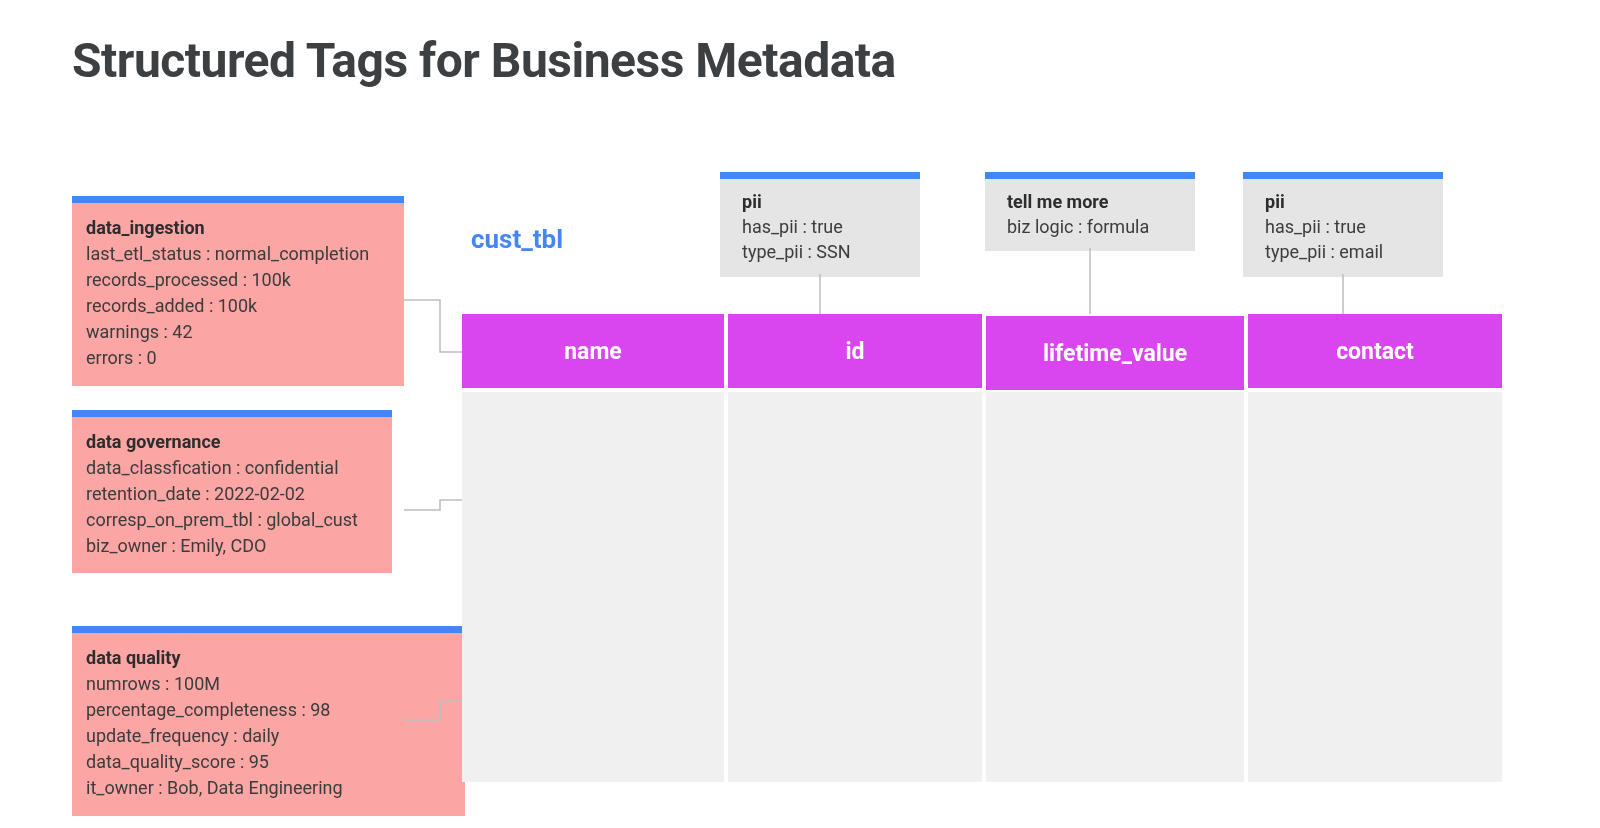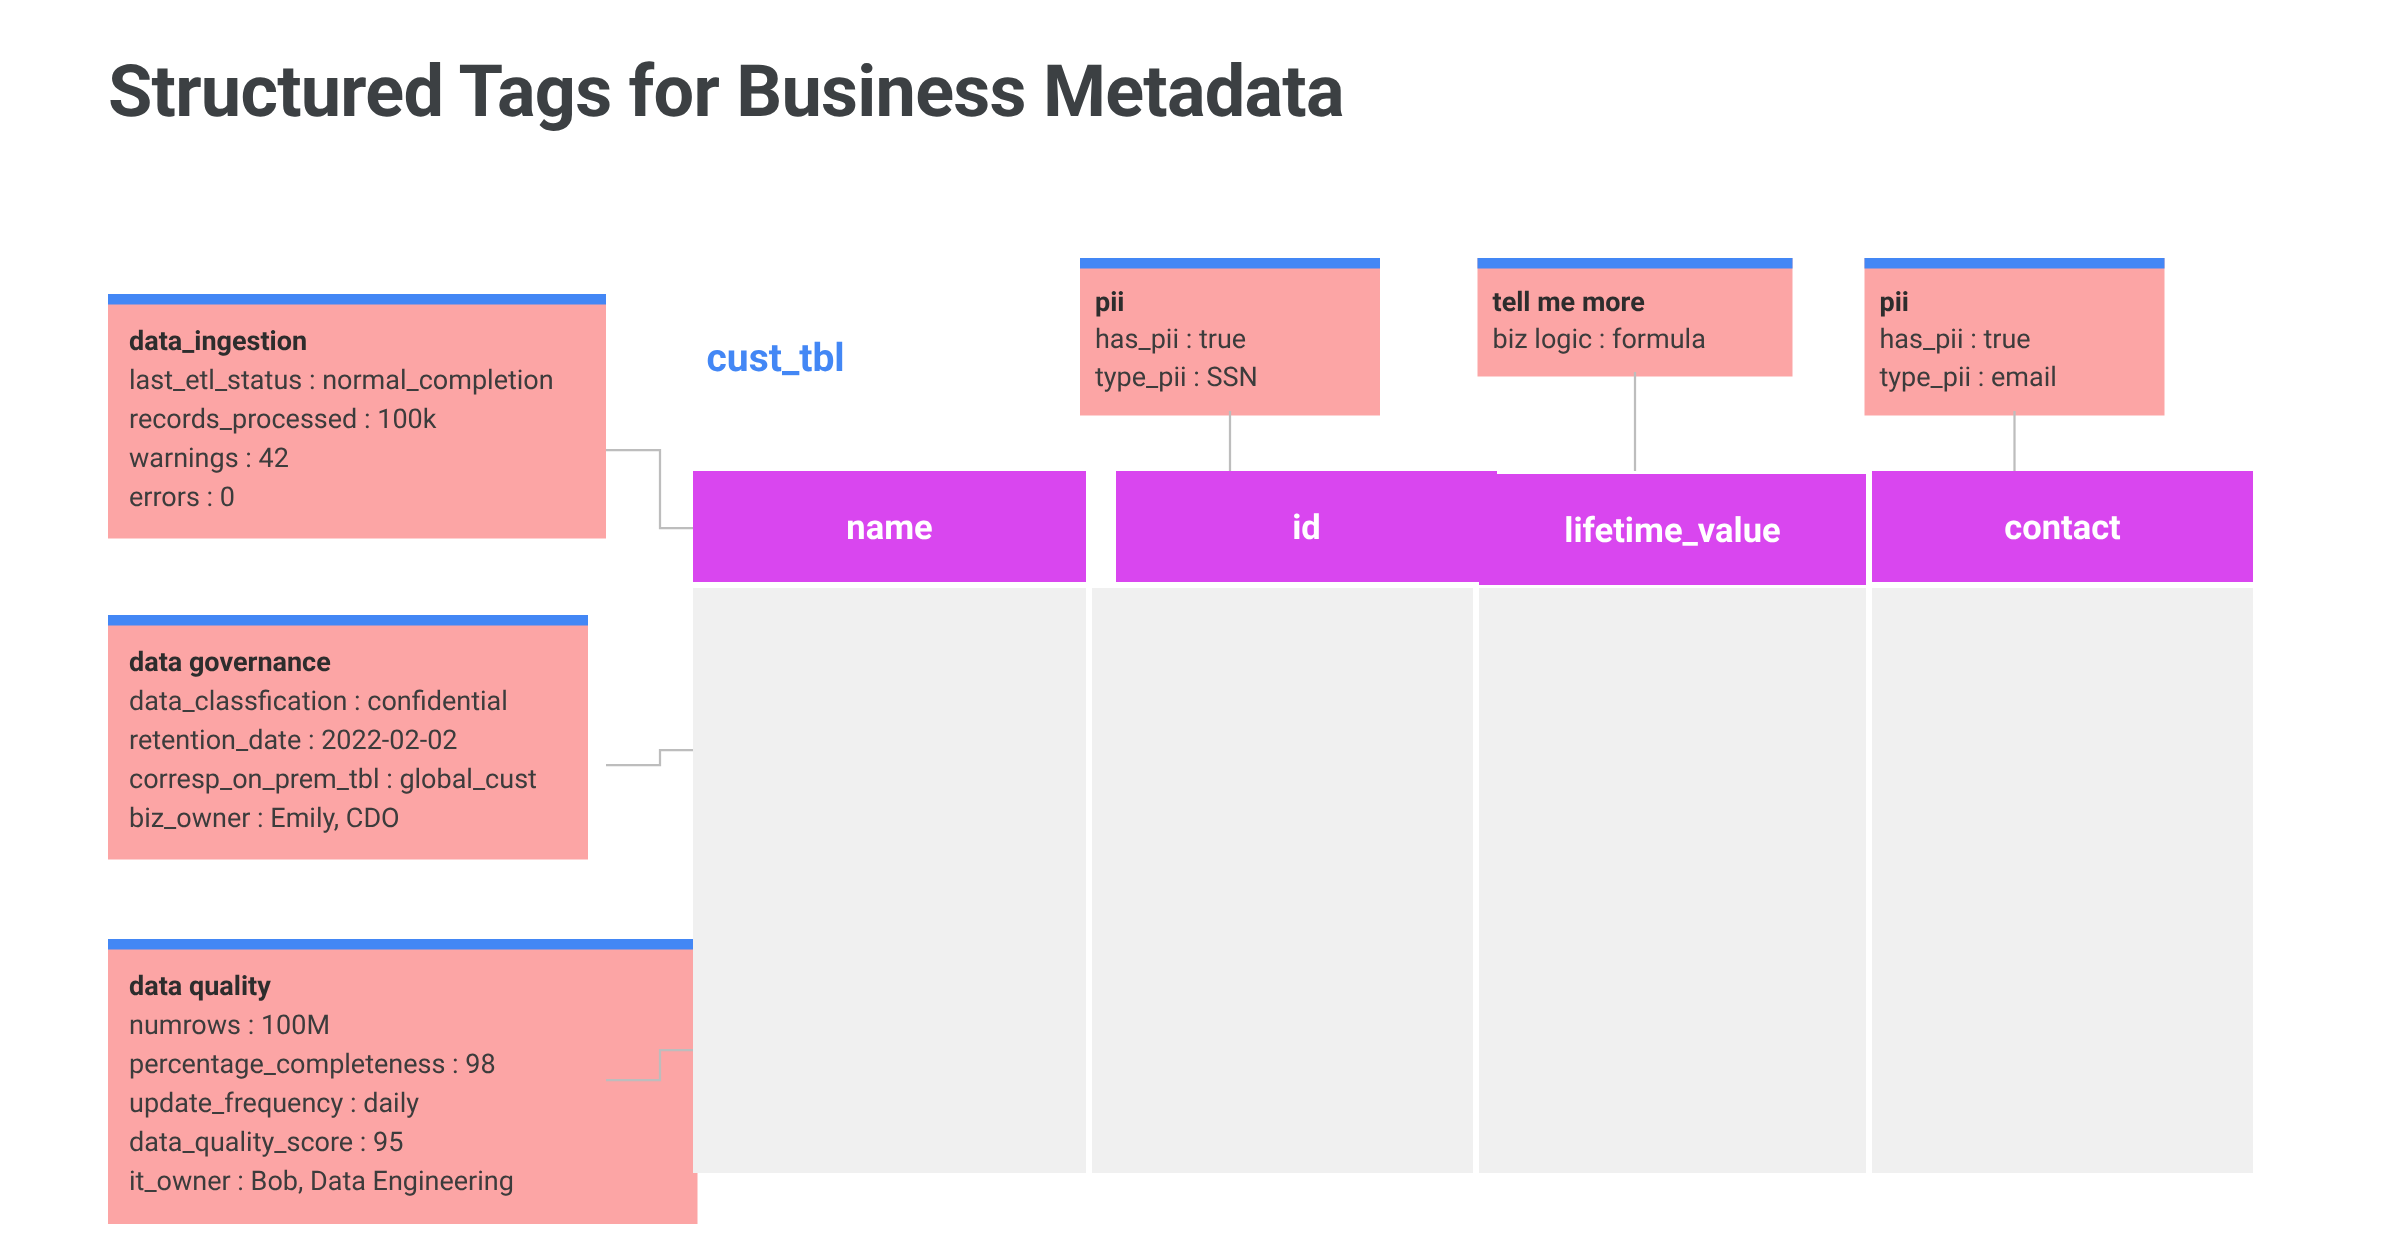--- a/index.html
+++ b/index.html
@@ -29,23 +29,23 @@
       font-size: 18px;
       line-height: 1.45;
     }
     .tag-card .tag-title {
       font-weight: 700;
       color: #2d2d2d;
     }
     .tag-row { white-space: nowrap; }
     .col-tag {
       position: absolute;
-      background: #fca5a5;
+      background: #e5e5e5;
       border-top: 7px solid #4387f5;
-      padding: 10px 14px 12px 10px;
+      padding: 10px 14px 12px 22px;
       color: #3c3c3c;
       font-size: 18px;
       line-height: 1.4;
     }
     .col-tag .tag-title {
       font-weight: 700;
       color: #2d2d2d;
     }
     .table-label {
       position: absolute;
@@ -78,20 +78,21 @@
   </style>
 </head>
 <body>
 
 <h1 class="title">Structured Tags for Business Metadata</h1>
 
 <div class="tag-card" style="left:72px; top:196px; width:332px;">
   <div class="tag-title">data_ingestion</div>
   <div class="tag-row">last_etl_status : normal_completion</div>
   <div class="tag-row">records_processed : 100k</div>
+  <div class="tag-row">records_added : 100k</div>
   <div class="tag-row">warnings : 42</div>
   <div class="tag-row">errors : 0</div>
 </div>
 
 <div class="tag-card" style="left:72px; top:410px; width:320px;">
   <div class="tag-title">data governance</div>
   <div class="tag-row">data_classfication : confidential</div>
   <div class="tag-row">retention_date : 2022-02-02</div>
   <div class="tag-row">corresp_on_prem_tbl : global_cust</div>
   <div class="tag-row">biz_owner : Emily, CDO</div>
@@ -119,21 +120,21 @@
   <div class="tag-row">biz logic : formula</div>
 </div>
 
 <div class="col-tag" style="left:1243px; top:172px; width:200px;">
   <div class="tag-title">pii</div>
   <div class="tag-row">has_pii : true</div>
   <div class="tag-row">type_pii : email</div>
 </div>
 
 <div class="table-header-cell" style="left:462px; top:314px; width:262px;">name</div>
-<div class="table-header-cell" style="left:744px; top:314px; width:254px;">id</div>
+<div class="table-header-cell" style="left:728px; top:314px; width:254px;">id</div>
 <div class="table-header-cell" style="left:986px; top:316px; width:258px;">lifetime_value</div>
 <div class="table-header-cell" style="left:1248px; top:314px; width:254px;">contact</div>
 
 <div class="table-body-cell" style="left:462px; top:392px; width:262px;"></div>
 <div class="table-body-cell" style="left:728px; top:392px; width:254px;"></div>
 <div class="table-body-cell" style="left:986px; top:392px; width:258px;"></div>
 <div class="table-body-cell" style="left:1248px; top:392px; width:254px;"></div>
 
 <svg class="connector" style="left:0; top:0; width:1600px; height:828px; position:absolute; pointer-events:none;">
 

